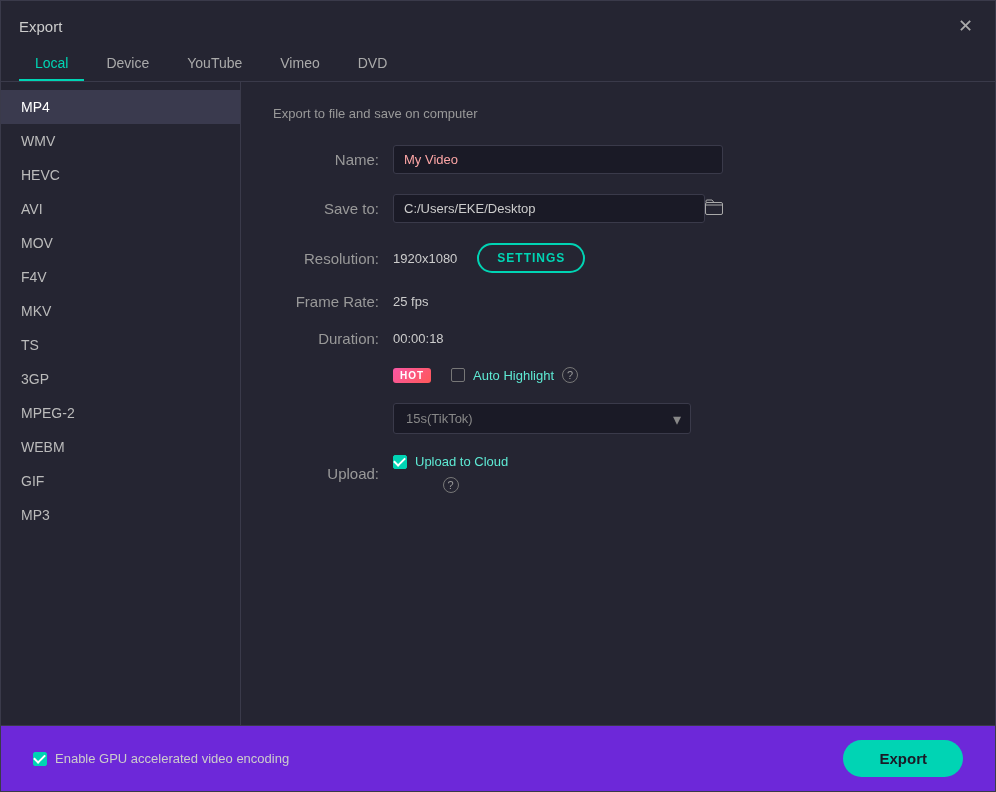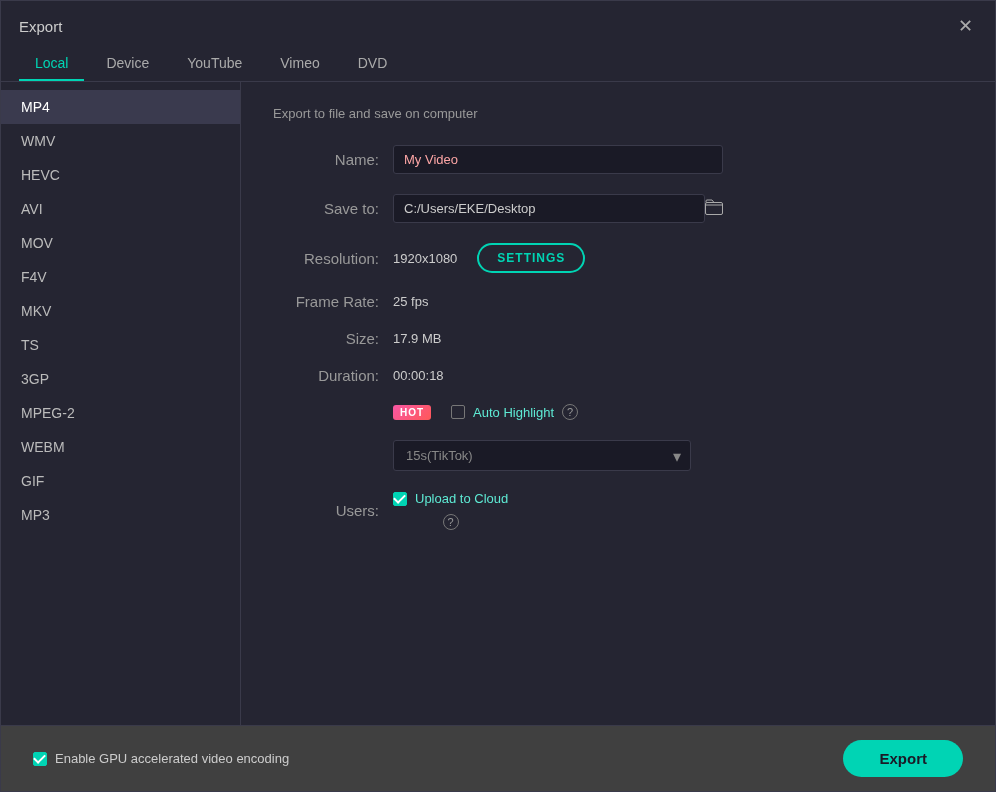--- a/index.html
+++ b/index.html
@@ -264,21 +264,21 @@
       pointer-events: none;
     }
 
     
     .bottom-bar {
       display: flex;
       align-items: center;
       justify-content: space-between;
       padding: 14px 32px;
       border-top: 1px solid #3a3a4a;
-      background: #404040;
+      background: #6d28d9;
     }
     .gpu-label {
       display: flex;
       align-items: center;
       gap: 8px;
       font-size: 13px;
       color: #ccc;
     }
     .export-btn {
       background: #00d4b4;
@@ -357,24 +357,20 @@
           <span class="form-value">1920x1080</span>
           <button class="settings-btn">SETTINGS</button>
         </div>
       </div>
 
       <div class="form-row">
         <span class="form-label">Frame Rate:</span>
         <span class="form-value">25 fps</span>
       </div>
 
-      <div class="form-row">
-        <span class="form-label">Size:</span>
-        <span class="form-value">17.9 MB</span>
-      </div>
 
       <div class="form-row">
         <span class="form-label">Duration:</span>
         <span class="form-value">00:00:18</span>
       </div>
 
       <div class="form-row">
         <span class="form-label"></span>
         <div style="display:flex;align-items:center;gap:8px;">
           <span class="hot-badge">HOT</span>
@@ -388,21 +384,21 @@
 
       <div class="select-wrapper">
         <select>
           <option>15s(TikTok)</option>
           <option>60s(TikTok)</option>
           <option>30s(Instagram)</option>
         </select>
       </div>
 
       <div class="form-row">
-        <span class="form-label">Users:</span>
+        <span class="form-label">Upload:</span>
         <div style="display:flex;align-items:center;gap:8px;flex-direction:column;">
           <label class="checkbox-label">
             <span class="checkbox-custom checked"></span>
             <span>Upload to Cloud</span>
           </label>
           <span class="question-icon">?</span>
         </div>
       </div>
 
       <div class="spacer"></div>

